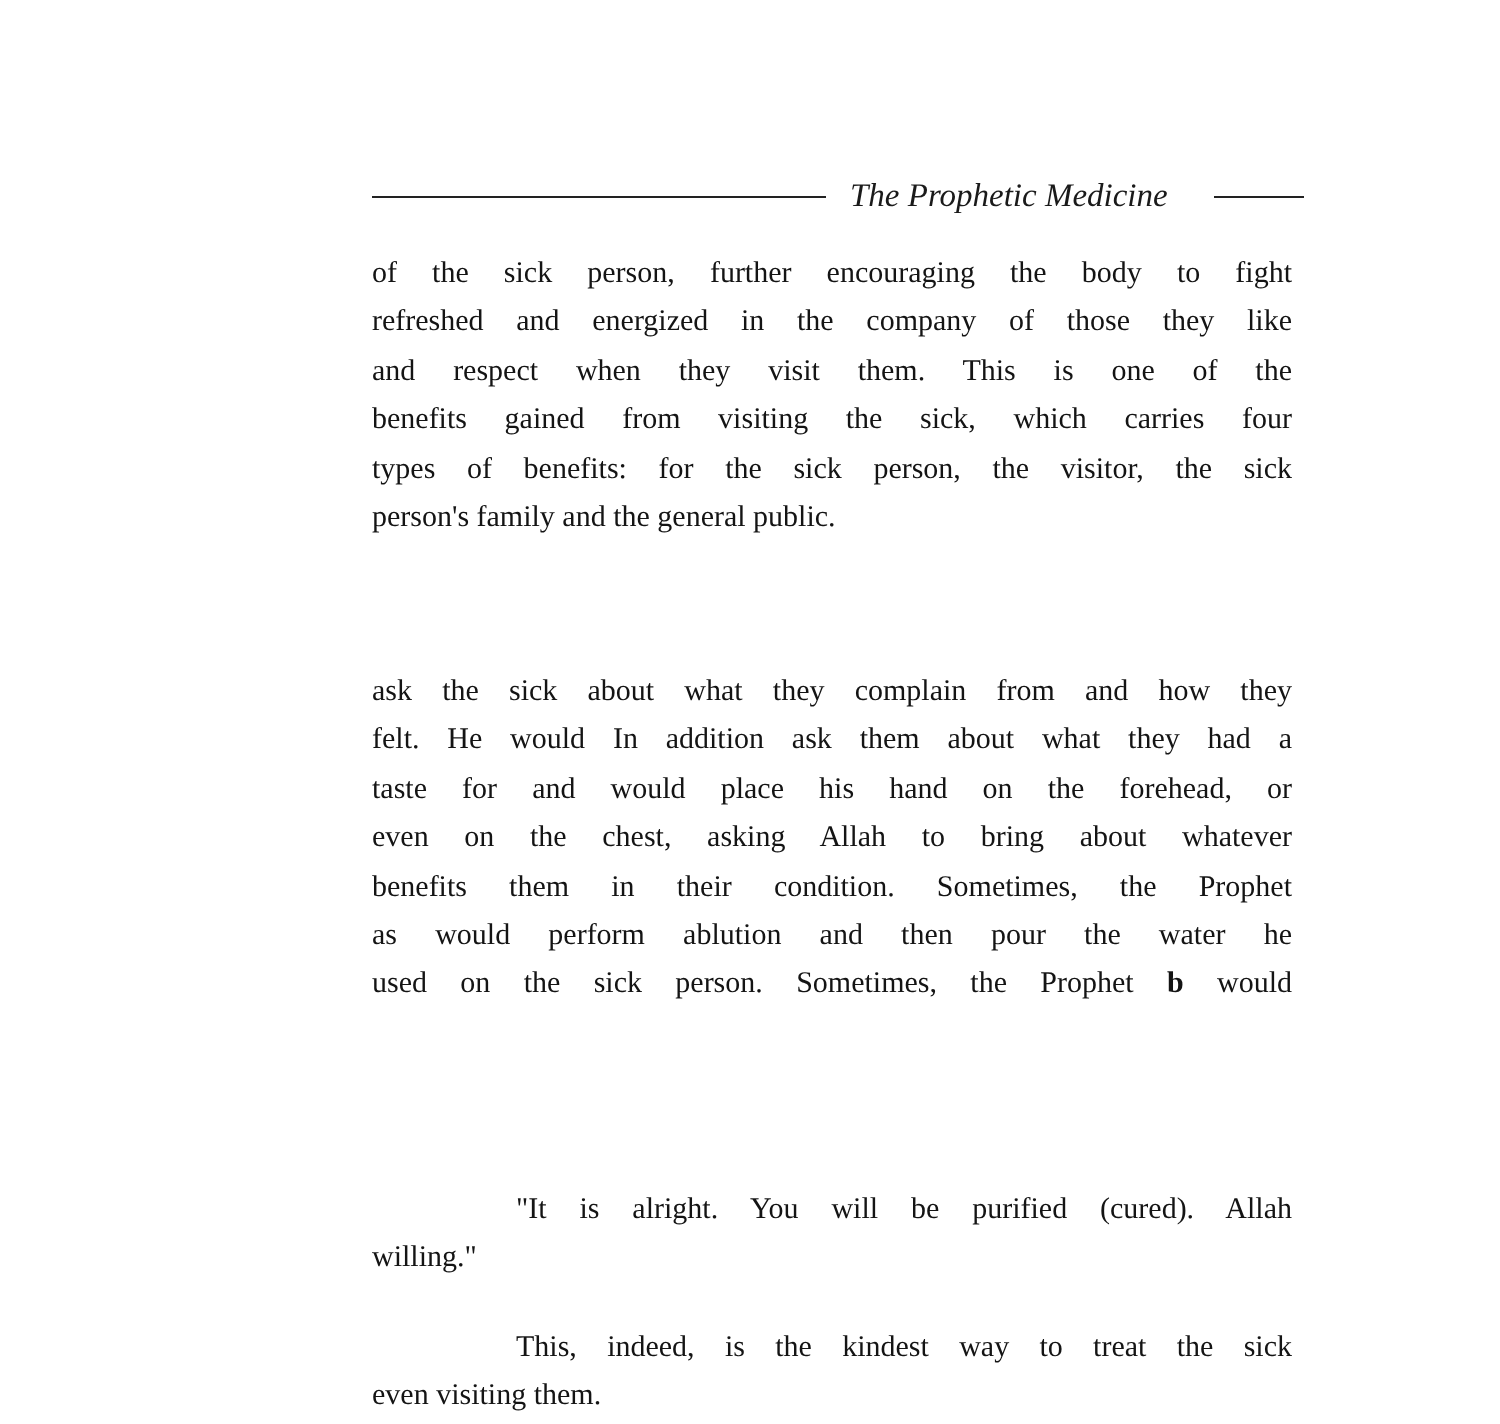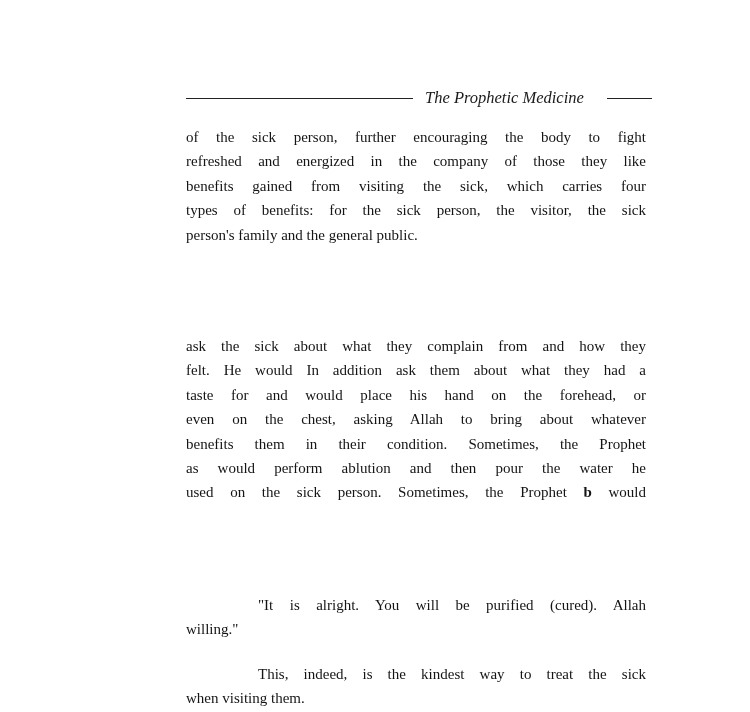--- a/index.html
+++ b/index.html
@@ -85,20 +85,21 @@
 
   <div class="running-header">
     <div class="rule-left"></div>
     <span class="header-title">The Prophetic Medicine</span>
     <div class="rule-right"></div>
   </div>
 
   <div class="body-text p1">
     <span class="line">of the sick person, further encouraging the body to fight</span>
     <span class="line">refreshed and energized in the company of those they like</span>
+    <span class="line">and respect when they visit them. This is one of the</span>
     <span class="line">benefits gained from visiting the sick, which carries four</span>
     <span class="line">types of benefits: for the sick person, the visitor, the sick</span>
     <span class="line last">person's family and the general public.</span>
   </div>
 
   <div class="body-text p2">
     <span class="line">ask the sick about what they complain from and how they</span>
     <span class="line">felt. He would In addition ask them about what they had a</span>
     <span class="line">taste for and would place his hand on the forehead, or</span>
     <span class="line">even on the chest, asking Allah to bring about whatever</span>
@@ -107,16 +108,16 @@
     <span class="line"><span>used on the sick person. Sometimes, the Prophet</span> <span class="bold">b</span> <span>would</span></span>
   </div>
 
   <div class="body-text p3">
     <span class="line" style="padding-left:72px;">"It is alright. You will be purified (cured). Allah</span>
     <span class="line last">willing."</span>
   </div>
 
   <div class="body-text p4">
     <span class="line" style="padding-left:72px;">This, indeed, is the kindest way to treat the sick</span>
-    <span class="line last">when visiting them.</span>
+    <span class="line last">even visiting them.</span>
   </div>
 
 </div>
 
 </body></html>

